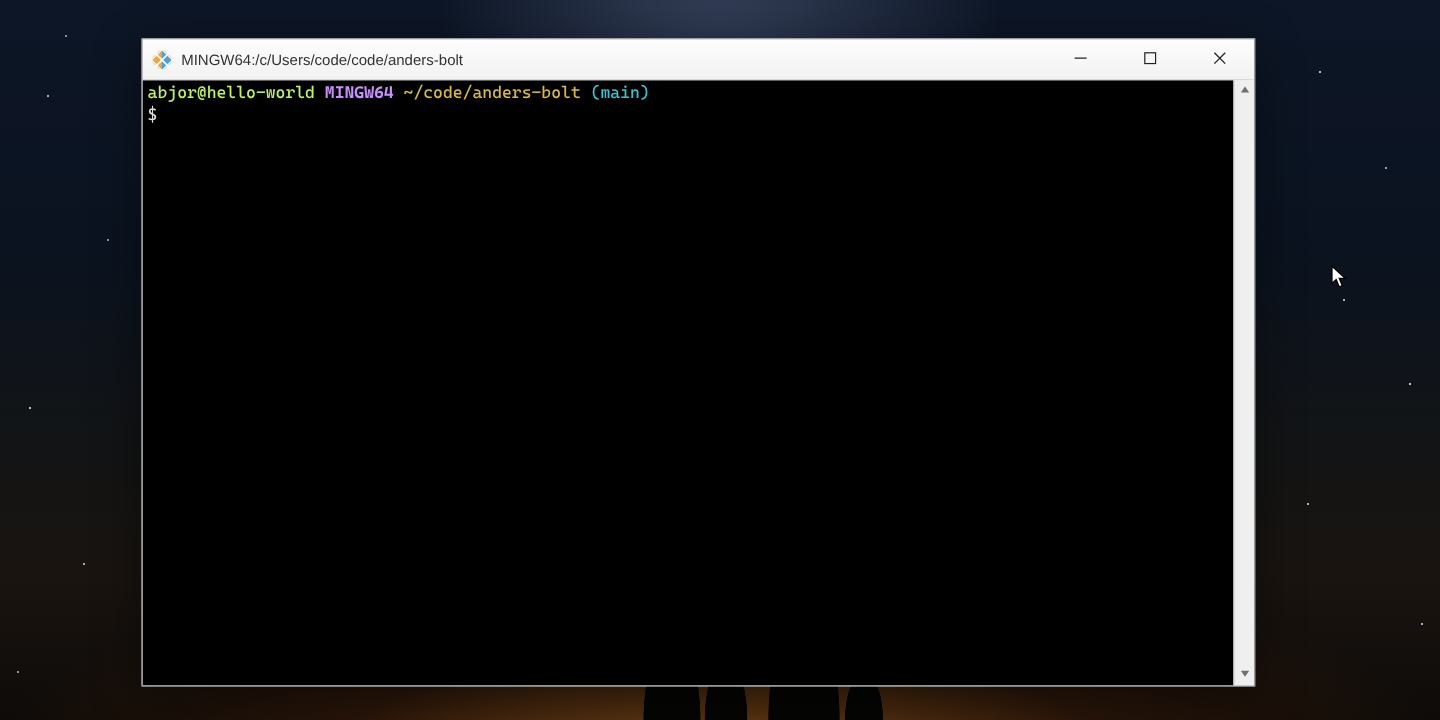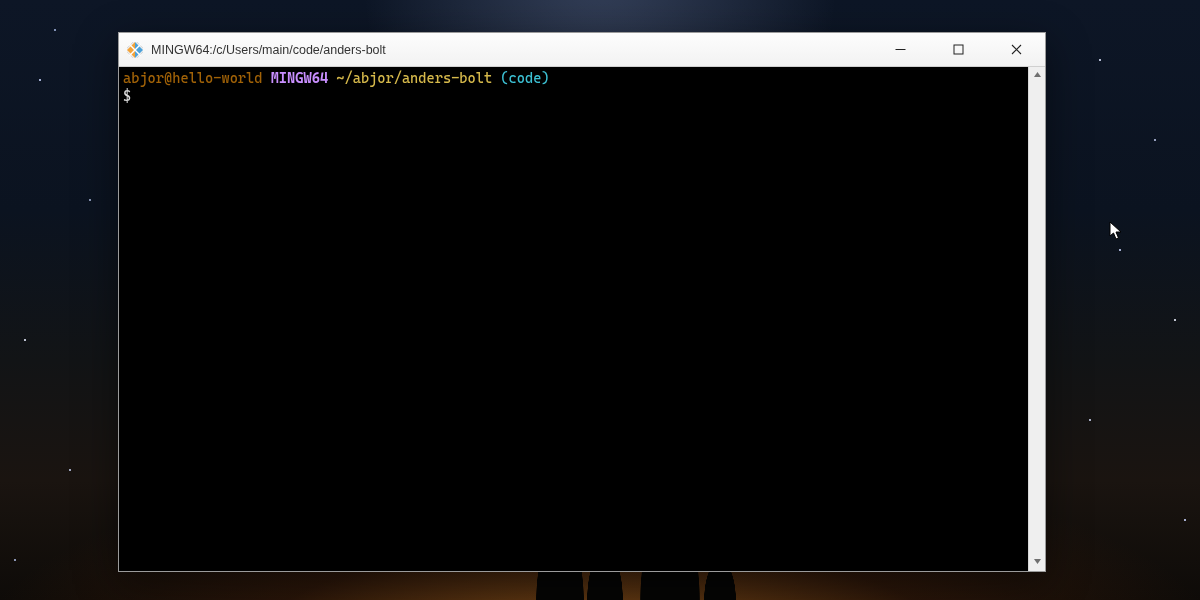--- a/index.html
+++ b/index.html
@@ -96,21 +96,21 @@
     flex: 1 1 auto;
     background: #000000;
     color: #dcdcdc;
     font-family: Consolas, "Cascadia Mono", "Courier New", monospace;
     font-size: 14px;
     line-height: 18px;
     padding: 2px 4px 4px 4px;
     white-space: pre;
     overflow: hidden;
   }
-  .ps1-user { color: #a16207; }
+  .ps1-user { color: #bef264; }
   .ps1-env  { color: #c98fff; font-weight: bold; }
   .ps1-path { color: #d6b94b; }
   .ps1-branch { color: #3cc1d4; }
   .ps1-dollar { color: #dcdcdc; }
 
   .scrollbar {
     width: 17px;
     background: #efefef;
     display: flex; flex-direction: column;
     align-items: center; justify-content: space-between;
@@ -139,21 +139,21 @@
   <div class="titlebar">
     <span class="app-icon">
       <svg viewBox="0 0 16 16">
         <rect x="1" y="1" width="14" height="14" rx="2" transform="rotate(45 8 8)" fill="#f0f0f0" stroke="#c8c8c8" stroke-width="0.6"></rect>
         <path d="M8 0 L16 8 L8 16 Z" fill="#4da1d9"></path>
         <path d="M8 0 L0 8 L8 16 Z" fill="#f3a33a"></path>
         <rect x="7.3" y="0" width="1.4" height="16" fill="#ffffff" transform="rotate(45 8 8)"></rect>
         <rect x="7.3" y="0" width="1.4" height="16" fill="#ffffff" transform="rotate(-45 8 8)"></rect>
       </svg>
     </span>
-    <span class="title">MINGW64:/c/Users/main/code/anders-bolt</span>
+    <span class="title">MINGW64:/c/Users/code/code/anders-bolt</span>
     <div class="win-controls">
       <div class="win-btn">
         <span>
           <svg viewBox="0 0 11 11">
               <line x1="0.5" y1="5.5" x2="10.5" y2="5.5" stroke="currentColor" stroke-width="1"></line>
             </svg>
         </span>
       </div>
       <div class="win-btn">
         <span>
@@ -166,21 +166,21 @@
         <span>
           <svg viewBox="0 0 11 11">
               <path d="M1 1 L10 10 M10 1 L1 10" stroke="currentColor" stroke-width="1.1"></path>
             </svg>
         </span>
       </div>
     </div>
   </div>
 
   <div class="client">
-    <div class="terminal"><span class="ps1-user">abjor@hello-world</span> <span class="ps1-env">MINGW64</span> <span class="ps1-path">~/abjor/anders-bolt</span> <span class="ps1-branch">(</span><span class="ps1-branch">code</span><span class="ps1-branch">)</span>
+    <div class="terminal"><span class="ps1-user">abjor@hello-world</span> <span class="ps1-env">MINGW64</span> <span class="ps1-path">~/code/anders-bolt</span> <span class="ps1-branch">(</span><span class="ps1-branch">main</span><span class="ps1-branch">)</span>
 <span class="ps1-dollar">$</span></div>
 
     <div class="scrollbar">
       <div class="scroll-arrow">
         <span>
           <svg width="9" height="9" viewBox="0 0 9 9">
               <path d="M4.5 2 L8 7 L1 7 Z" fill="#707070"></path>
             </svg>
         </span>
       </div>

